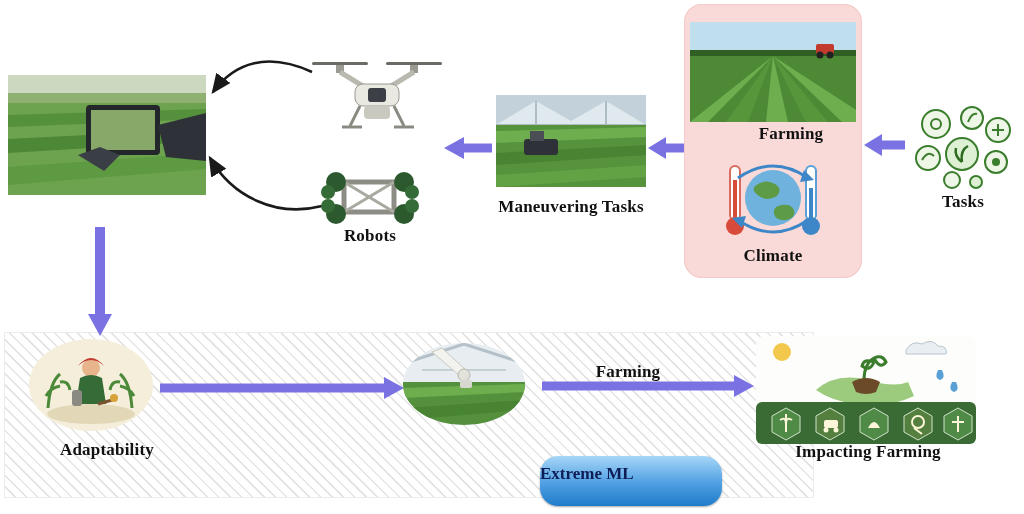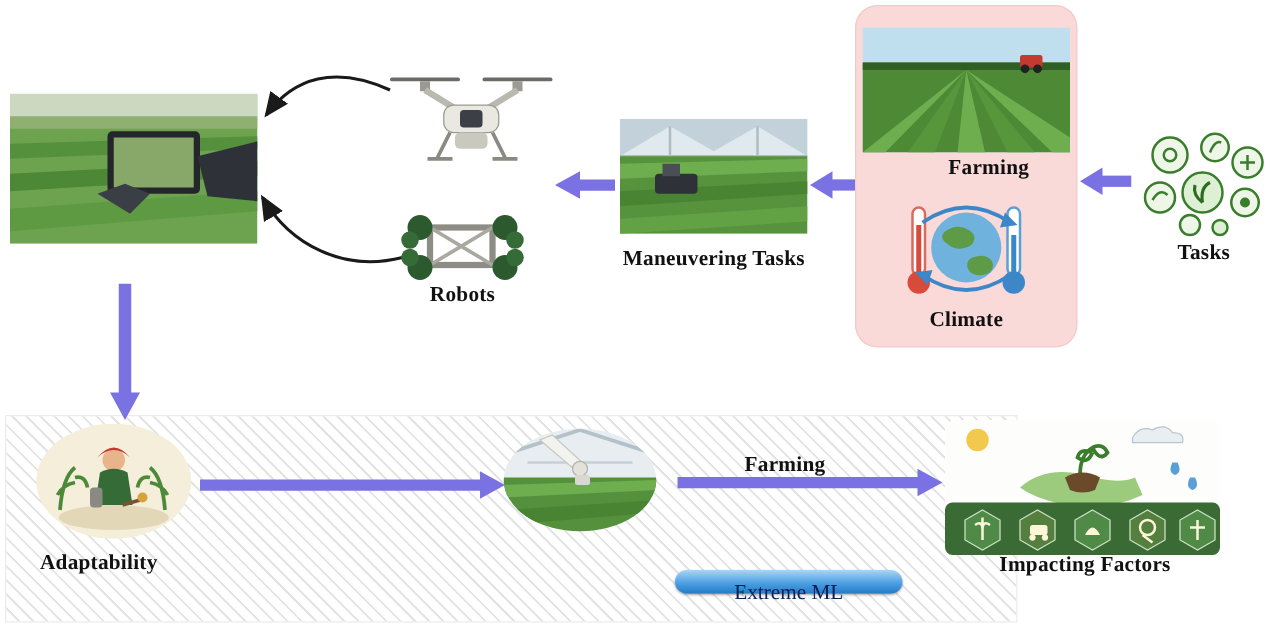--- a/index.html
+++ b/index.html
@@ -15,25 +15,25 @@
     position:absolute;left:4px;top:332px;width:810px;height:166px;
     background:repeating-linear-gradient(45deg,#ffffff 0px,#ffffff 6px,#e2e2e2 7px,#e2e2e2 8px);
     border:1px solid #ececec;box-sizing:border-box;
   }
   .img{position:absolute;display:block;}
   .pink-panel{
     position:absolute;left:684px;top:4px;width:178px;height:274px;
     background:#f9dad8;border-radius:18px;box-shadow:0 0 0 1px #f3cac7 inset;
   }
   .pill{
-    position:absolute;left:540px;top:456px;width:182px;height:19px;
+    position:absolute;left:540px;top:456px;width:182px;height:50px;
     border-radius:18px;
     background:linear-gradient(180deg,#a6d6f8 0%,#4f9fe2 55%,#1f7cc9 100%);
     box-shadow:0 1px 2px rgba(0,0,0,.35);
-    text-align:center;line-height:36px;font-weight:400;font-size:17px;color:#0d1d55;
+    text-align:left;line-height:36px;font-weight:700;font-size:17px;color:#0d1d55;
   }
   svg{display:block;}
 </style>
 </head>
 <body>
 
 <div id="canvas">
 
   <div class="hatch"></div>
 
@@ -196,21 +196,21 @@
     <ellipse cx="63" cy="76" rx="44" ry="10" fill="#e2d8b8"></ellipse>
     <path d="M20,70 q2,-26 12,-34 M32,48 q-10,2 -14,10 M32,44 q8,-2 10,8" fill="none" stroke="#4c8a3a" stroke-width="3"></path>
     <path d="M104,70 q-2,-26 -12,-34 M92,48 q10,2 14,10 M92,44 q-8,-2 -10,8" fill="none" stroke="#4c8a3a" stroke-width="3"></path>
     <circle cx="63" cy="30" r="9" fill="#e8b48c"></circle>
     <path d="M50,28 q13,-16 26,0 q-6,-6 -13,-6 q-7,0 -13,6 Z" fill="#c23b2e"></path>
     <path d="M52,40 q11,-6 22,0 l4,26 l-30,0 Z" fill="#356b36"></path>
     <rect x="44" y="52" width="10" height="16" rx="3" fill="#8a8a82"></rect>
     <path d="M70,66 l14,-4" stroke="#7a5230" stroke-width="3"></path>
     <circle cx="86" cy="60" r="4" fill="#d8a23a"></circle>
   </svg>
-  <div class="label" style="left:4px;top:440px;width:150px;">Adaptability</div>
+  <div class="label" style="left:32px;top:440px;width:150px;">Adaptability</div>
 
   <svg class="img" style="left:402px;top:342px;" width="124" height="84" viewBox="0 0 124 84">
     <defs>
         <clipPath id="hclip">
           <ellipse cx="62" cy="42" rx="61" ry="41"></ellipse>
         </clipPath>
       </defs>
     <g clip-path="url(#hclip)">
       <rect width="124" height="84" fill="#e7edf1"></rect>
       <path d="M0,22 L62,2 L124,22" fill="none" stroke="#b4c1c9" stroke-width="3"></path>
@@ -243,19 +243,19 @@
     <polygon points="202,72 216,80 216,96 202,104 188,96 188,80" fill="#4f8a46" stroke="#cfe3c8"></polygon>
     <path d="M30,78 v18 M24,84 q6,-4 6,4 M36,84 q-6,-4 -6,4" stroke="#fdf6d8" stroke-width="2" fill="none"></path>
     <rect x="68" y="84" width="14" height="8" rx="2" fill="#fdf6d8"></rect>
     <circle cx="70" cy="94" r="2.5" fill="#fdf6d8"></circle>
       <circle cx="80" cy="94" r="2.5" fill="#fdf6d8"></circle>
     <path d="M112,92 q6,-12 12,0 Z" fill="#fdf6d8"></path>
     <circle cx="162" cy="86" r="6" fill="none" stroke="#fdf6d8" stroke-width="2"></circle>
     <path d="M158,92 l8,6" stroke="#fdf6d8" stroke-width="2"></path>
     <path d="M202,80 v16 M196,86 h12" stroke="#fdf6d8" stroke-width="2"></path>
   </svg>
-  <div class="label" style="left:758px;top:442px;width:220px;">Impacting Factors</div>
+  <div class="label" style="left:758px;top:442px;width:220px;">Impacting Farming</div>
 
   <div class="pill">
     <span>Extreme ML</span>
   </div>
 
 </div>
 
 </body></html>

